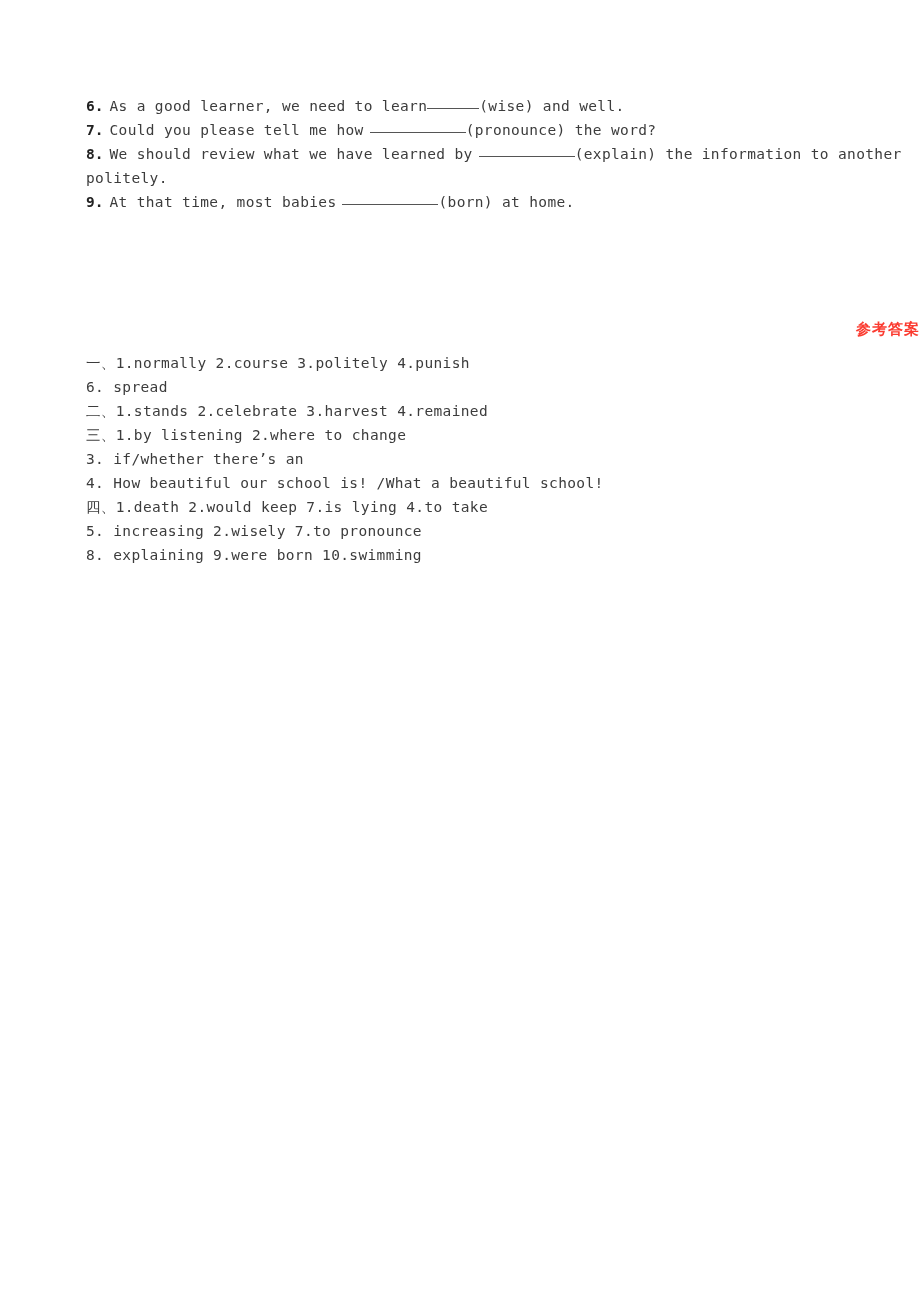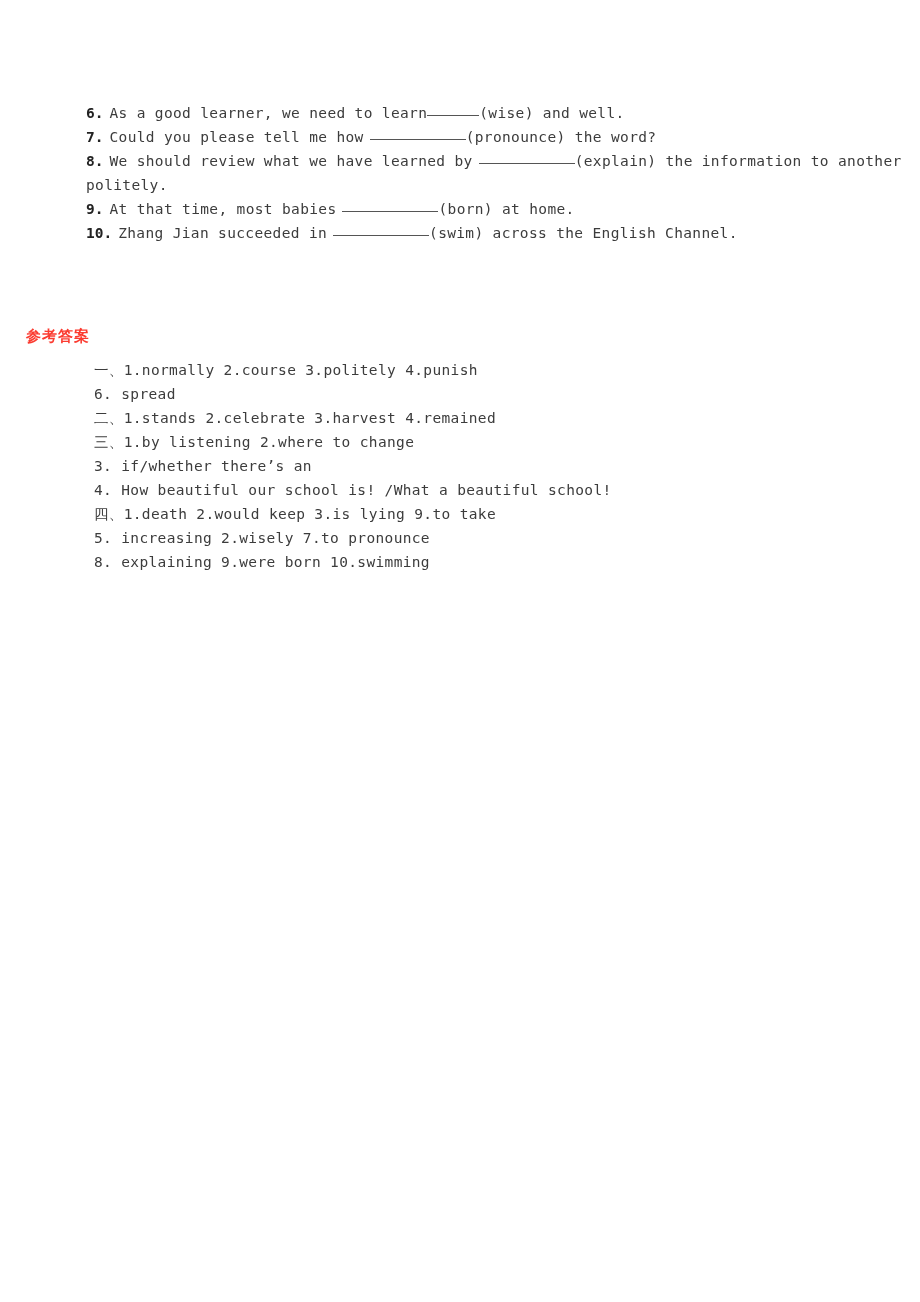--- a/index.html
+++ b/index.html
@@ -13,21 +13,21 @@
     position: relative;
     overflow: hidden;
     font-family: "DejaVu Sans Mono", "Liberation Mono", monospace;
     color: #3a3a3a;
     -webkit-font-smoothing: antialiased;
   }
 
   .page {
     position: absolute;
     left: 0;
-    top: 15px;
+    top: 8px;
     width: 920px;
     height: 1020px;
   }
 
   
   .questions {
     position: absolute;
     left: 86px;
     top: 86px;
     width: 790px;
@@ -65,39 +65,38 @@
   .blank.long  { width: 96px; }
 
   .sp { display:inline-block; width:6px; }
 
   
   .answers-heading {
     position: absolute;
     left: 0;
     top: 311px;
     width: 920px;
-    text-align: left;
+    text-align: right;
     padding-left: 26px;
     box-sizing: border-box;
   }
   .answers-heading span {
     font-family: "DejaVu Sans", "Liberation Sans", sans-serif;
     font-size: 15px;
     font-weight: bold;
     color: #fb3b30;
     letter-spacing: 1px;
   }
 
   
   .answers {
     position: absolute;
     left: 86px;
     top: 343px;
     width: 790px;
-    margin-left: 8px;
   }
   .a-line {
     font-size: 14.5px;
     line-height: 24px;
     letter-spacing: 0.35px;
     white-space: nowrap;
     color: #3c3c3c;
   }
 </style>
 </head>
@@ -117,35 +116,32 @@
 
     <div class="q-line">
       <span class="q-num">8.</span><span class="sp"></span><span class="q-text">We should review what we have learned by</span><span class="sp"></span><span class="blank long"></span><span class="q-text">(explain) the information to another</span>
     </div>
     <div class="q-cont">politely.</div>
 
     <div class="q-line">
       <span class="q-num">9.</span><span class="sp"></span><span class="q-text">At that time, most babies</span><span class="sp"></span><span class="blank long"></span><span class="q-text">(born) at home.</span>
     </div>
 
-    <div class="q-line">
-      <span class="q-num">10.</span><span class="sp"></span><span class="q-text">Zhang Jian succeeded in</span><span class="sp"></span><span class="blank long"></span><span class="q-text">(swim) across the English Channel.</span>
-    </div>
 
   </div>
 
   <div class="answers-heading">
     <span>参考答案</span>
   </div>
 
   <div class="answers">
     <div class="a-line">一、1.normally  2.course  3.politely  4.punish</div>
     <div class="a-line">6. spread</div>
     <div class="a-line">二、1.stands  2.celebrate  3.harvest  4.remained</div>
     <div class="a-line">三、1.by listening  2.where to change</div>
     <div class="a-line">3. if/whether there’s an</div>
     <div class="a-line">4. How beautiful our school is! /What a beautiful school!</div>
-    <div class="a-line">四、1.death  2.would keep  3.is lying  9.to take</div>
+    <div class="a-line">四、1.death  2.would keep  7.is lying  4.to take</div>
     <div class="a-line">5. increasing  2.wisely  7.to pronounce</div>
     <div class="a-line">8. explaining  9.were born  10.swimming</div>
   </div>
 
 </div>
 
 </body></html>

